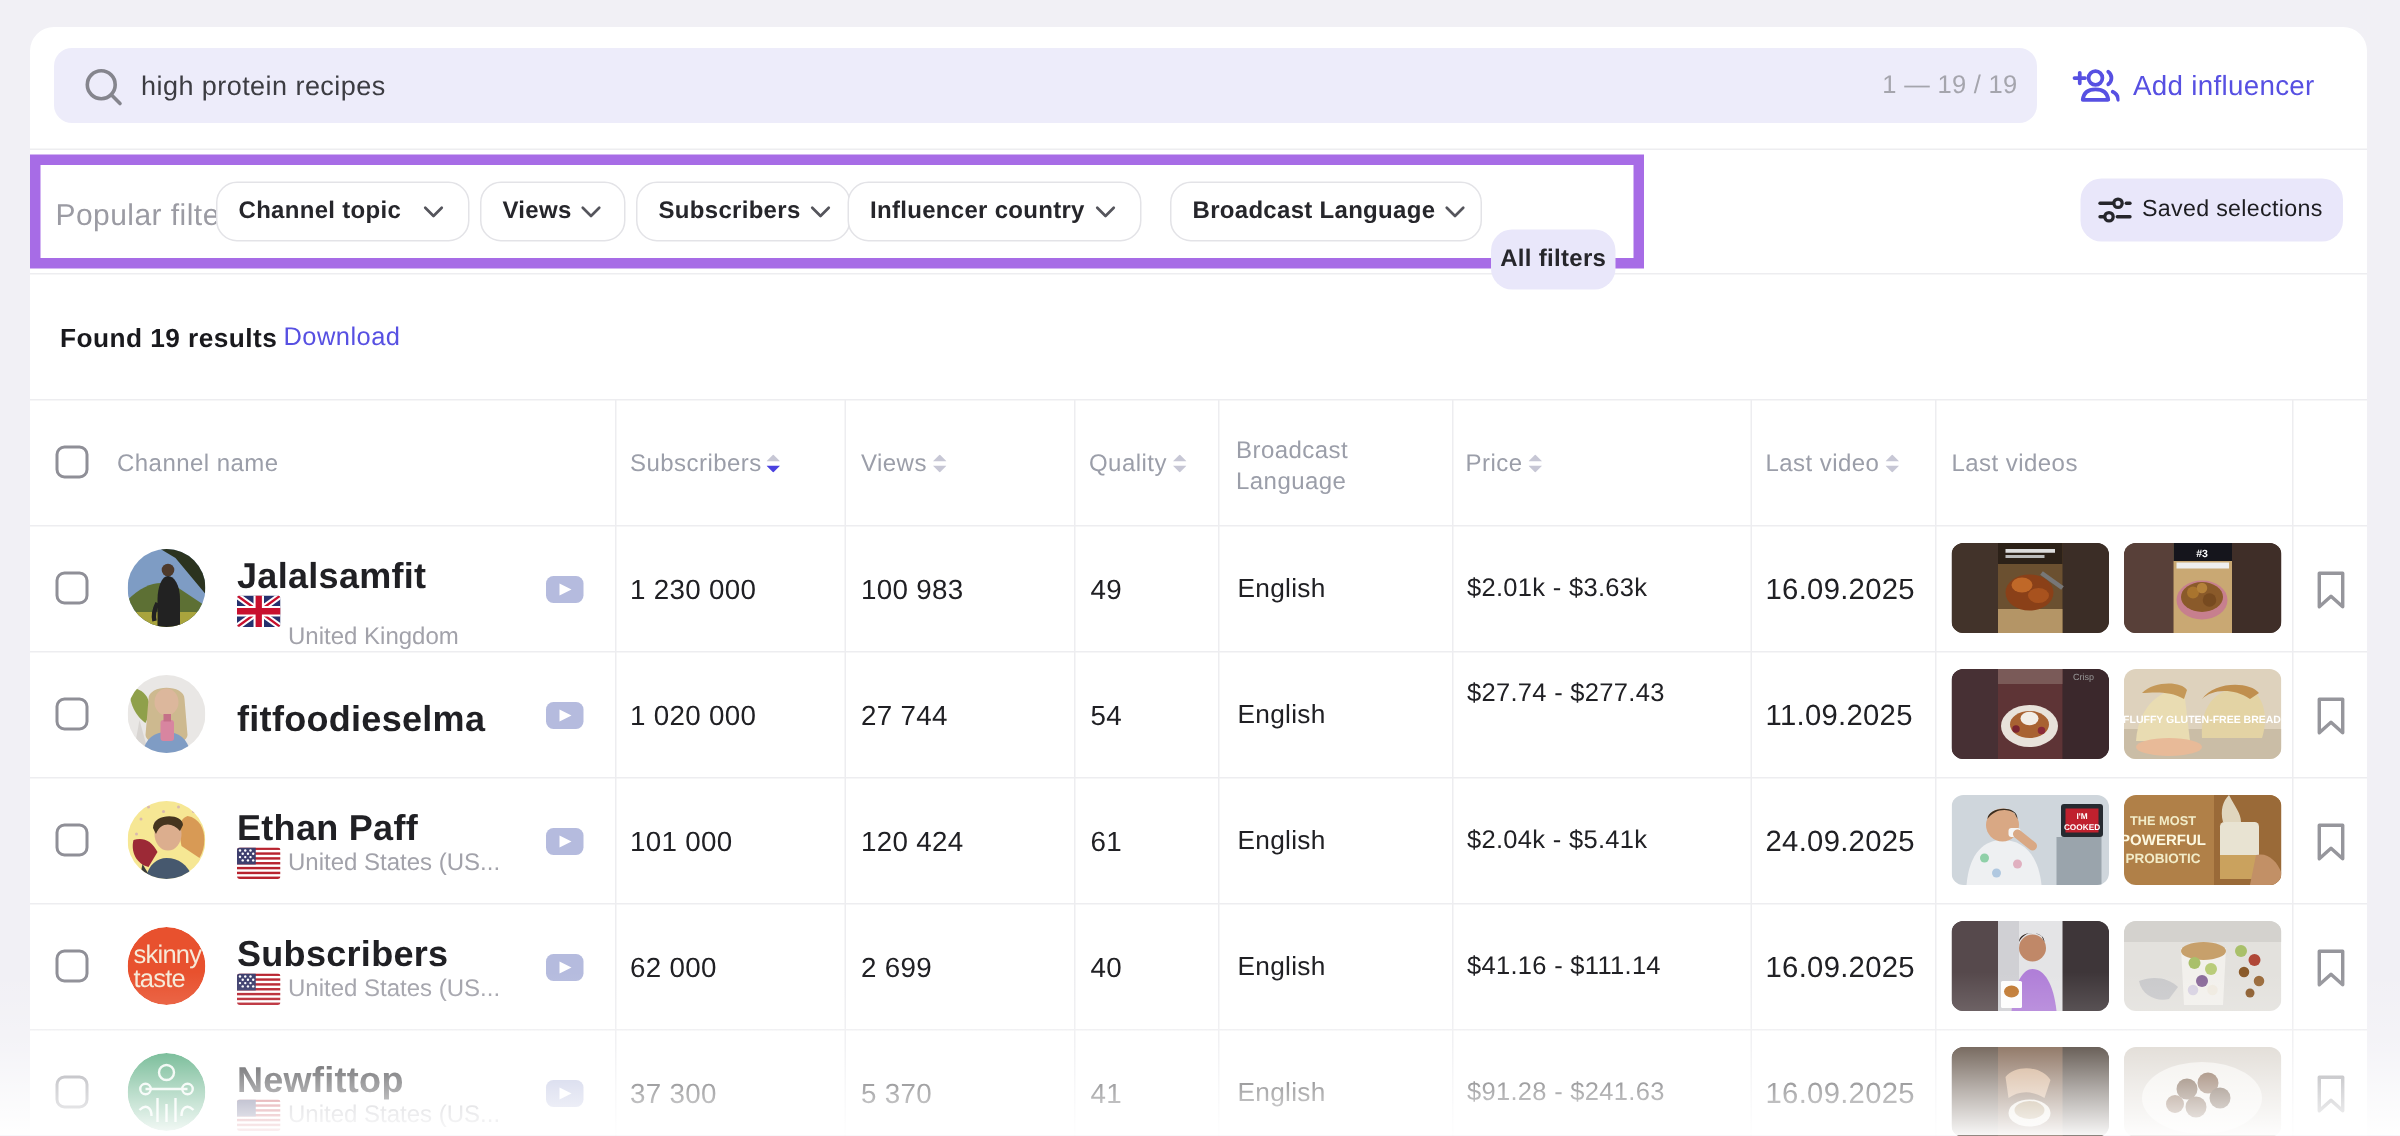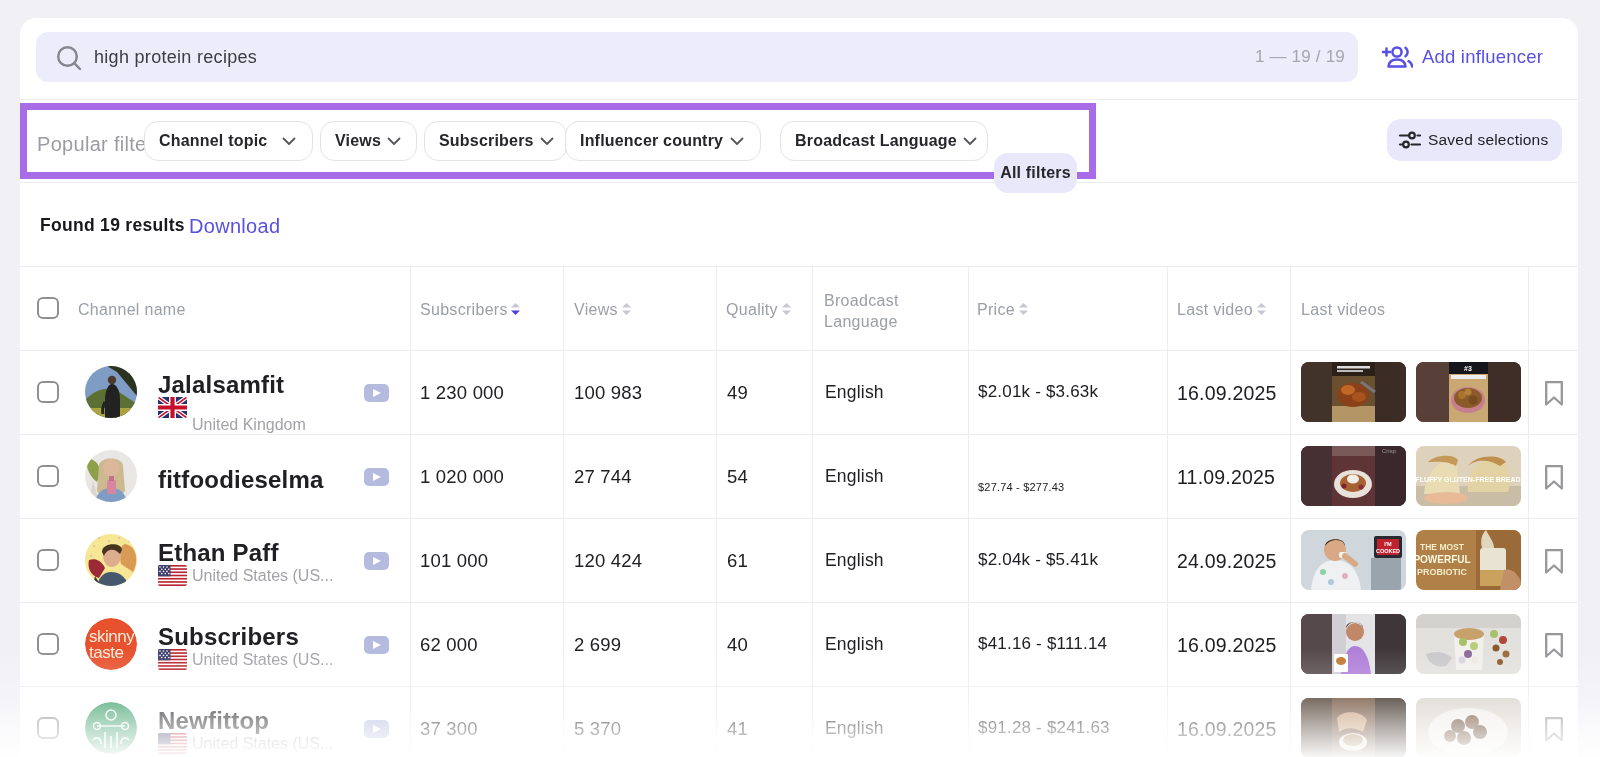--- a/index.html
+++ b/index.html
@@ -21,21 +21,21 @@
   border:7px solid #a76ce6; background:transparent; }
 .popfil { position:absolute; left:37px; top:133px; font-size:20px; color:#9b9ba3; letter-spacing:.3px; }
 .chip { position:absolute; top:121px; height:40px; background:#fff; border:1px solid #e3e3e7;
   border-radius:14px; font-size:16px; font-weight:700; color:#26262b; letter-spacing:.2px;
   display:flex; align-items:center; justify-content:space-between; padding:0 16px 0 14px; }
 .chip span { white-space:nowrap; }
 .chip svg { flex-shrink:0; margin-left:6px; }
 .lavbtn { position:absolute; background:#e9e7fa; border-radius:14px; }
 .foundtxt { position:absolute; left:40px; top:215px; font-size:17.5px; font-weight:700;
   color:#19191d; letter-spacing:.3px; }
-.download { position:absolute; left:189px; top:215px; font-size:20px; font-weight:500;
+.download { position:absolute; left:189px; top:215px; font-size:17px; font-weight:500;
   color:#5750e2; letter-spacing:.3px; }
 .hcell { position:absolute; font-size:16px; color:#9b9ea9; letter-spacing:.3px; }
 .num { position:absolute; font-size:18.5px; color:#202024; letter-spacing:.2px; }
 .cname { position:absolute; font-size:24px; font-weight:700; color:#202024; letter-spacing:.2px; }
 .country { position:absolute; font-size:16px; color:#a2a2aa; letter-spacing:0; white-space:nowrap; }
 .checkbox { position:absolute; width:22px; height:22px; border:2px solid #8f8f97; border-radius:6px; background:#fff; }
 .avatar { position:absolute; width:52px; height:52px; border-radius:50%; overflow:hidden; }
 .ytbtn { position:absolute; left:364px; width:25px; height:18px; border-radius:5px; background:#b5bbde; }
 .ytbtn:after { content:""; position:absolute; left:9px; top:4.5px; border-left:8px solid #fff;
   border-top:4.5px solid transparent; border-bottom:4.5px solid transparent; }
@@ -243,21 +243,21 @@
       <rect x="22" y="30" width="9" height="14" rx="2" fill="#d885a0"></rect>
       <rect x="24" y="26" width="5" height="5" fill="#c57088"></rect>
     </svg>
 </div>
 <div class="cname" style="left:158px;top:466px;">fitfoodieselma</div>
 <div class="ytbtn" style="top:468px;"></div>
 <div class="num" style="left:420px;top:466px;">1 020 000</div>
 <div class="num" style="left:574px;top:466px;">27 744</div>
 <div class="num" style="left:727px;top:466px;">54</div>
 <div class="num" style="left:825px;top:466px;font-size:17.5px;">English</div>
-<div class="num" style="left:978px;top:481px;font-size:11px;">$27.74 - $277.43</div>
+<div class="num" style="left:978px;top:452px;font-size:17px;">$27.74 - $277.43</div>
 <div class="num" style="left:1177px;top:466px;font-size:19.5px;">11.09.2025</div>
 <div class="thumb" style="left:1301px;top:446px;">
 <svg width="105" height="60" viewBox="0 0 105 60">
       <rect width="105" height="60" fill="#332126"></rect>
       <rect x="0" width="31" height="60" fill="#473034"></rect>
       <rect x="74" width="31" height="60" fill="#3b282c"></rect>
       <rect x="31" width="43" height="60" fill="#5e3436"></rect>
       <rect x="31" width="43" height="10" fill="#7a5a58"></rect>
       <text x="95" y="7" font-family="Liberation Sans,sans-serif" font-size="6" fill="#999" text-anchor="end">Crisp</text>
       <ellipse cx="52" cy="38" rx="19" ry="14" fill="#e8e2da"></ellipse>

